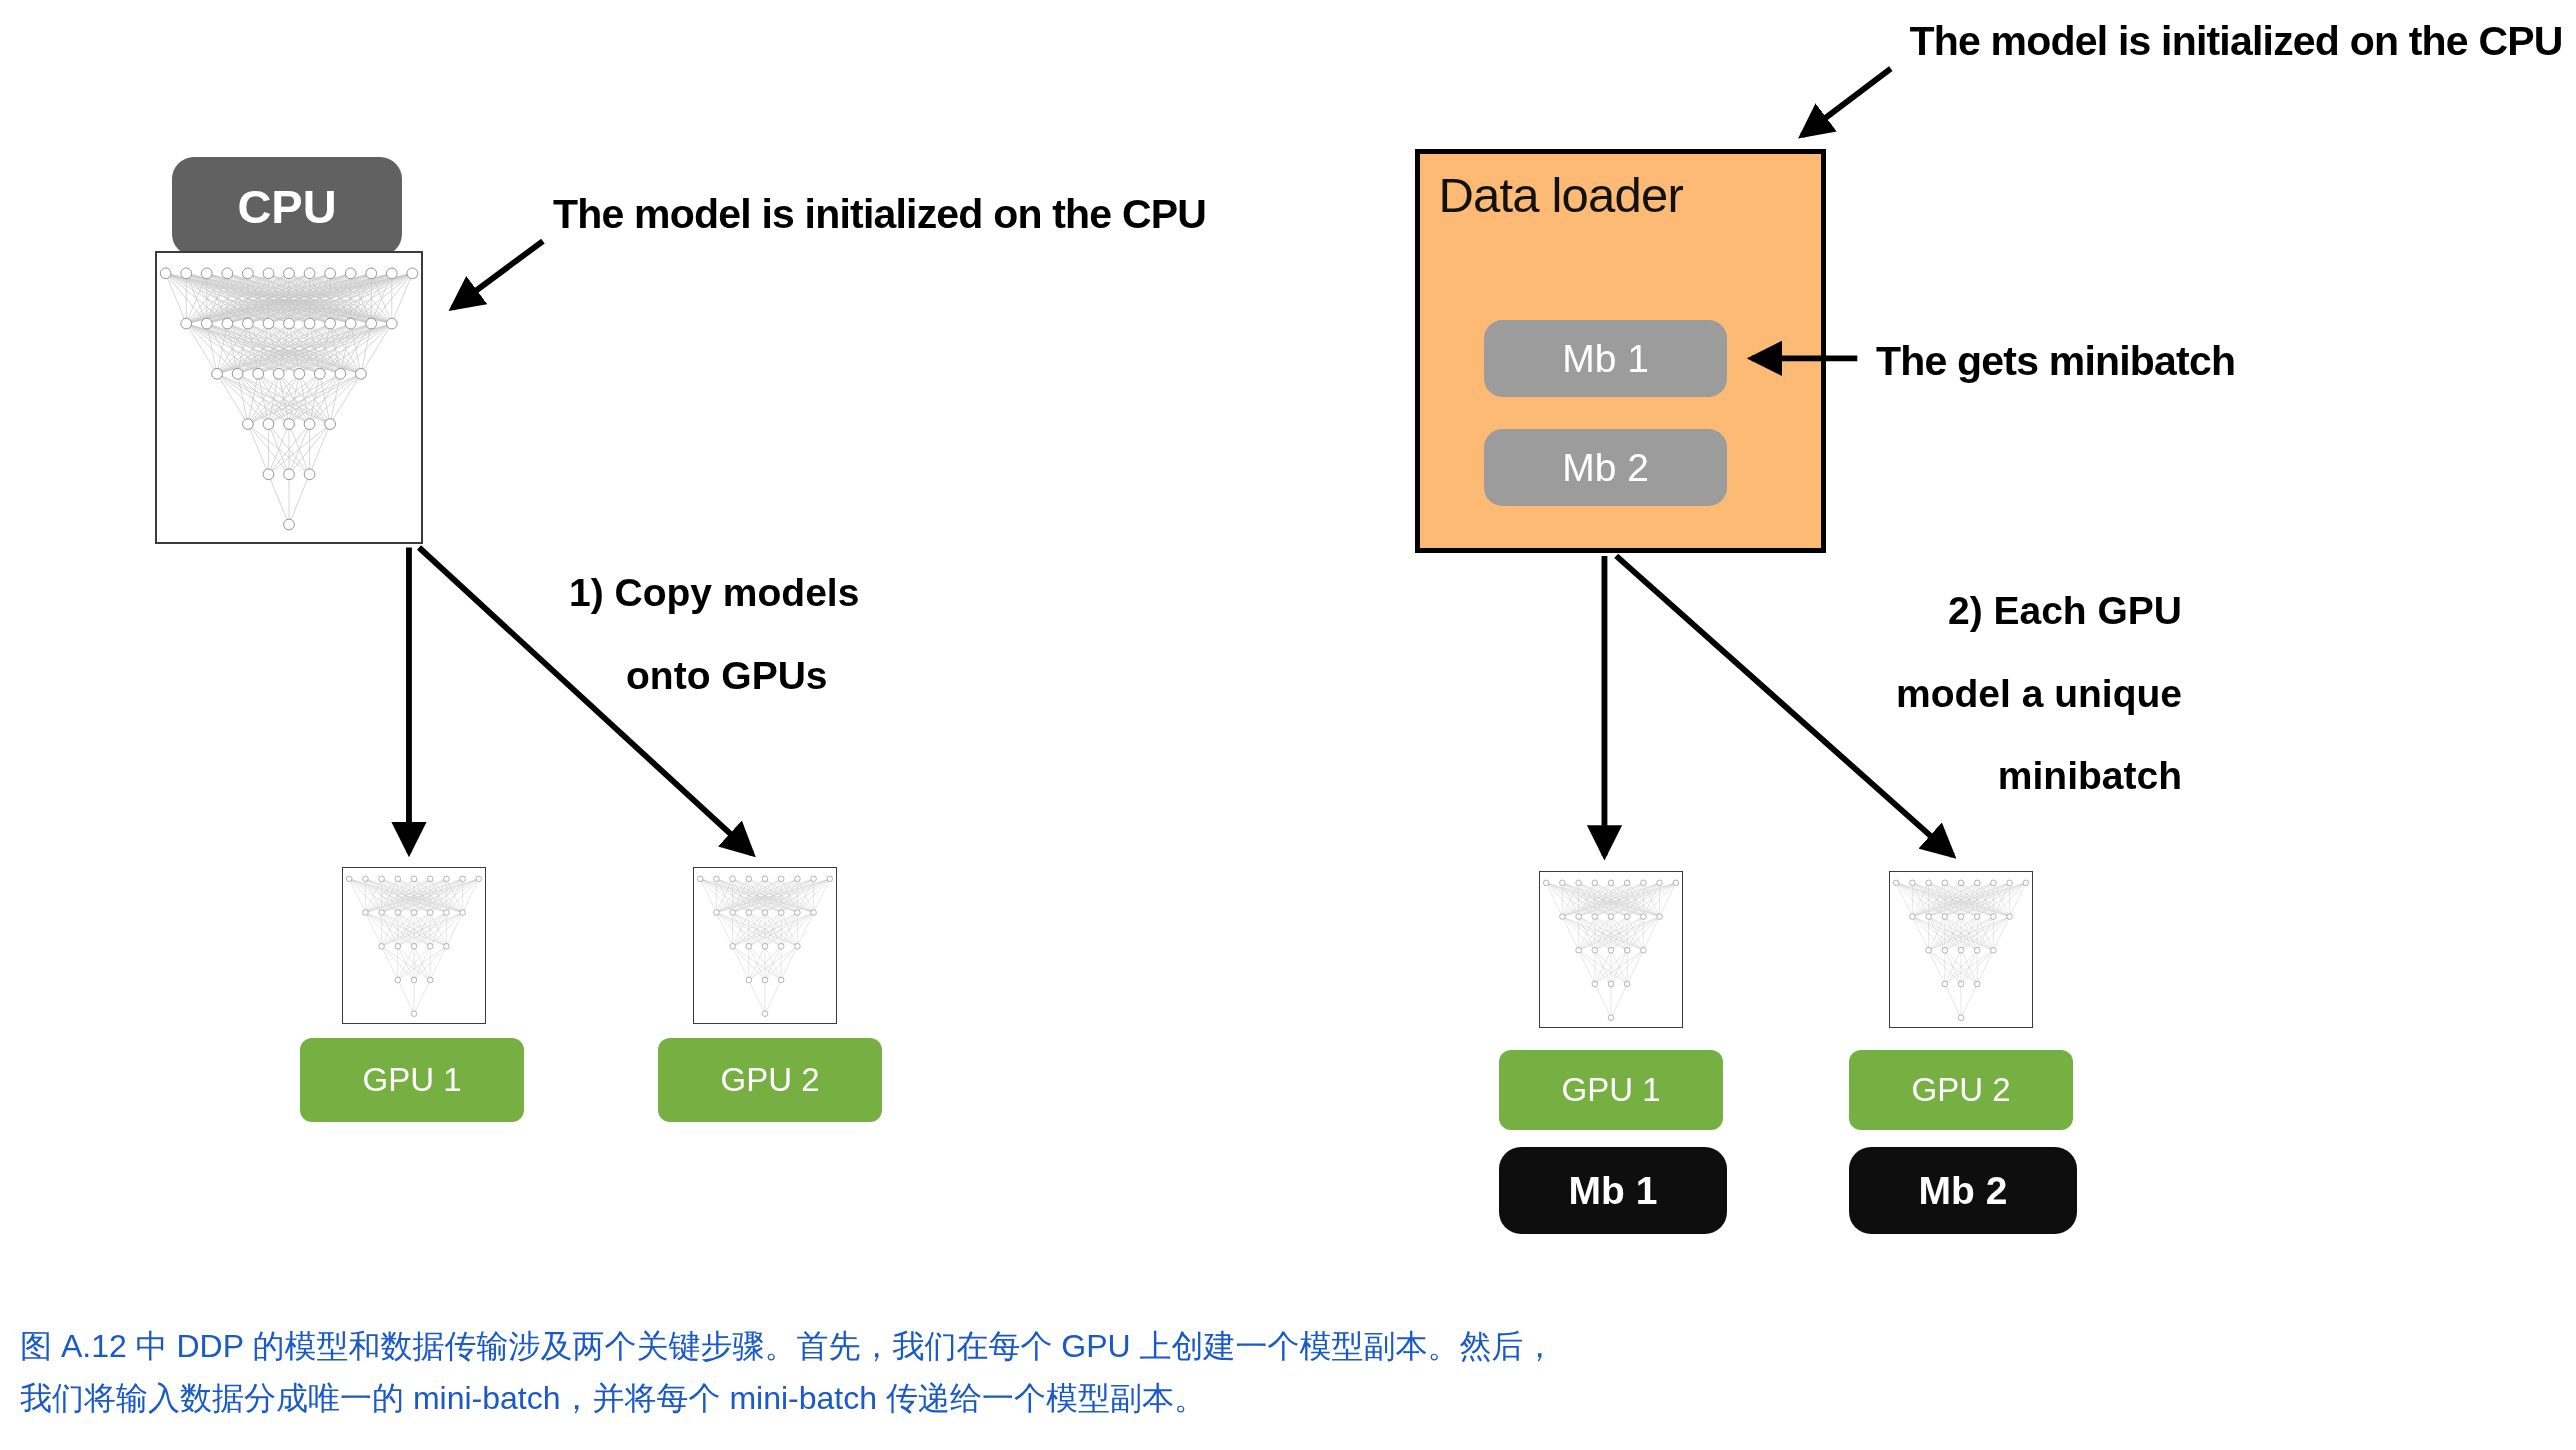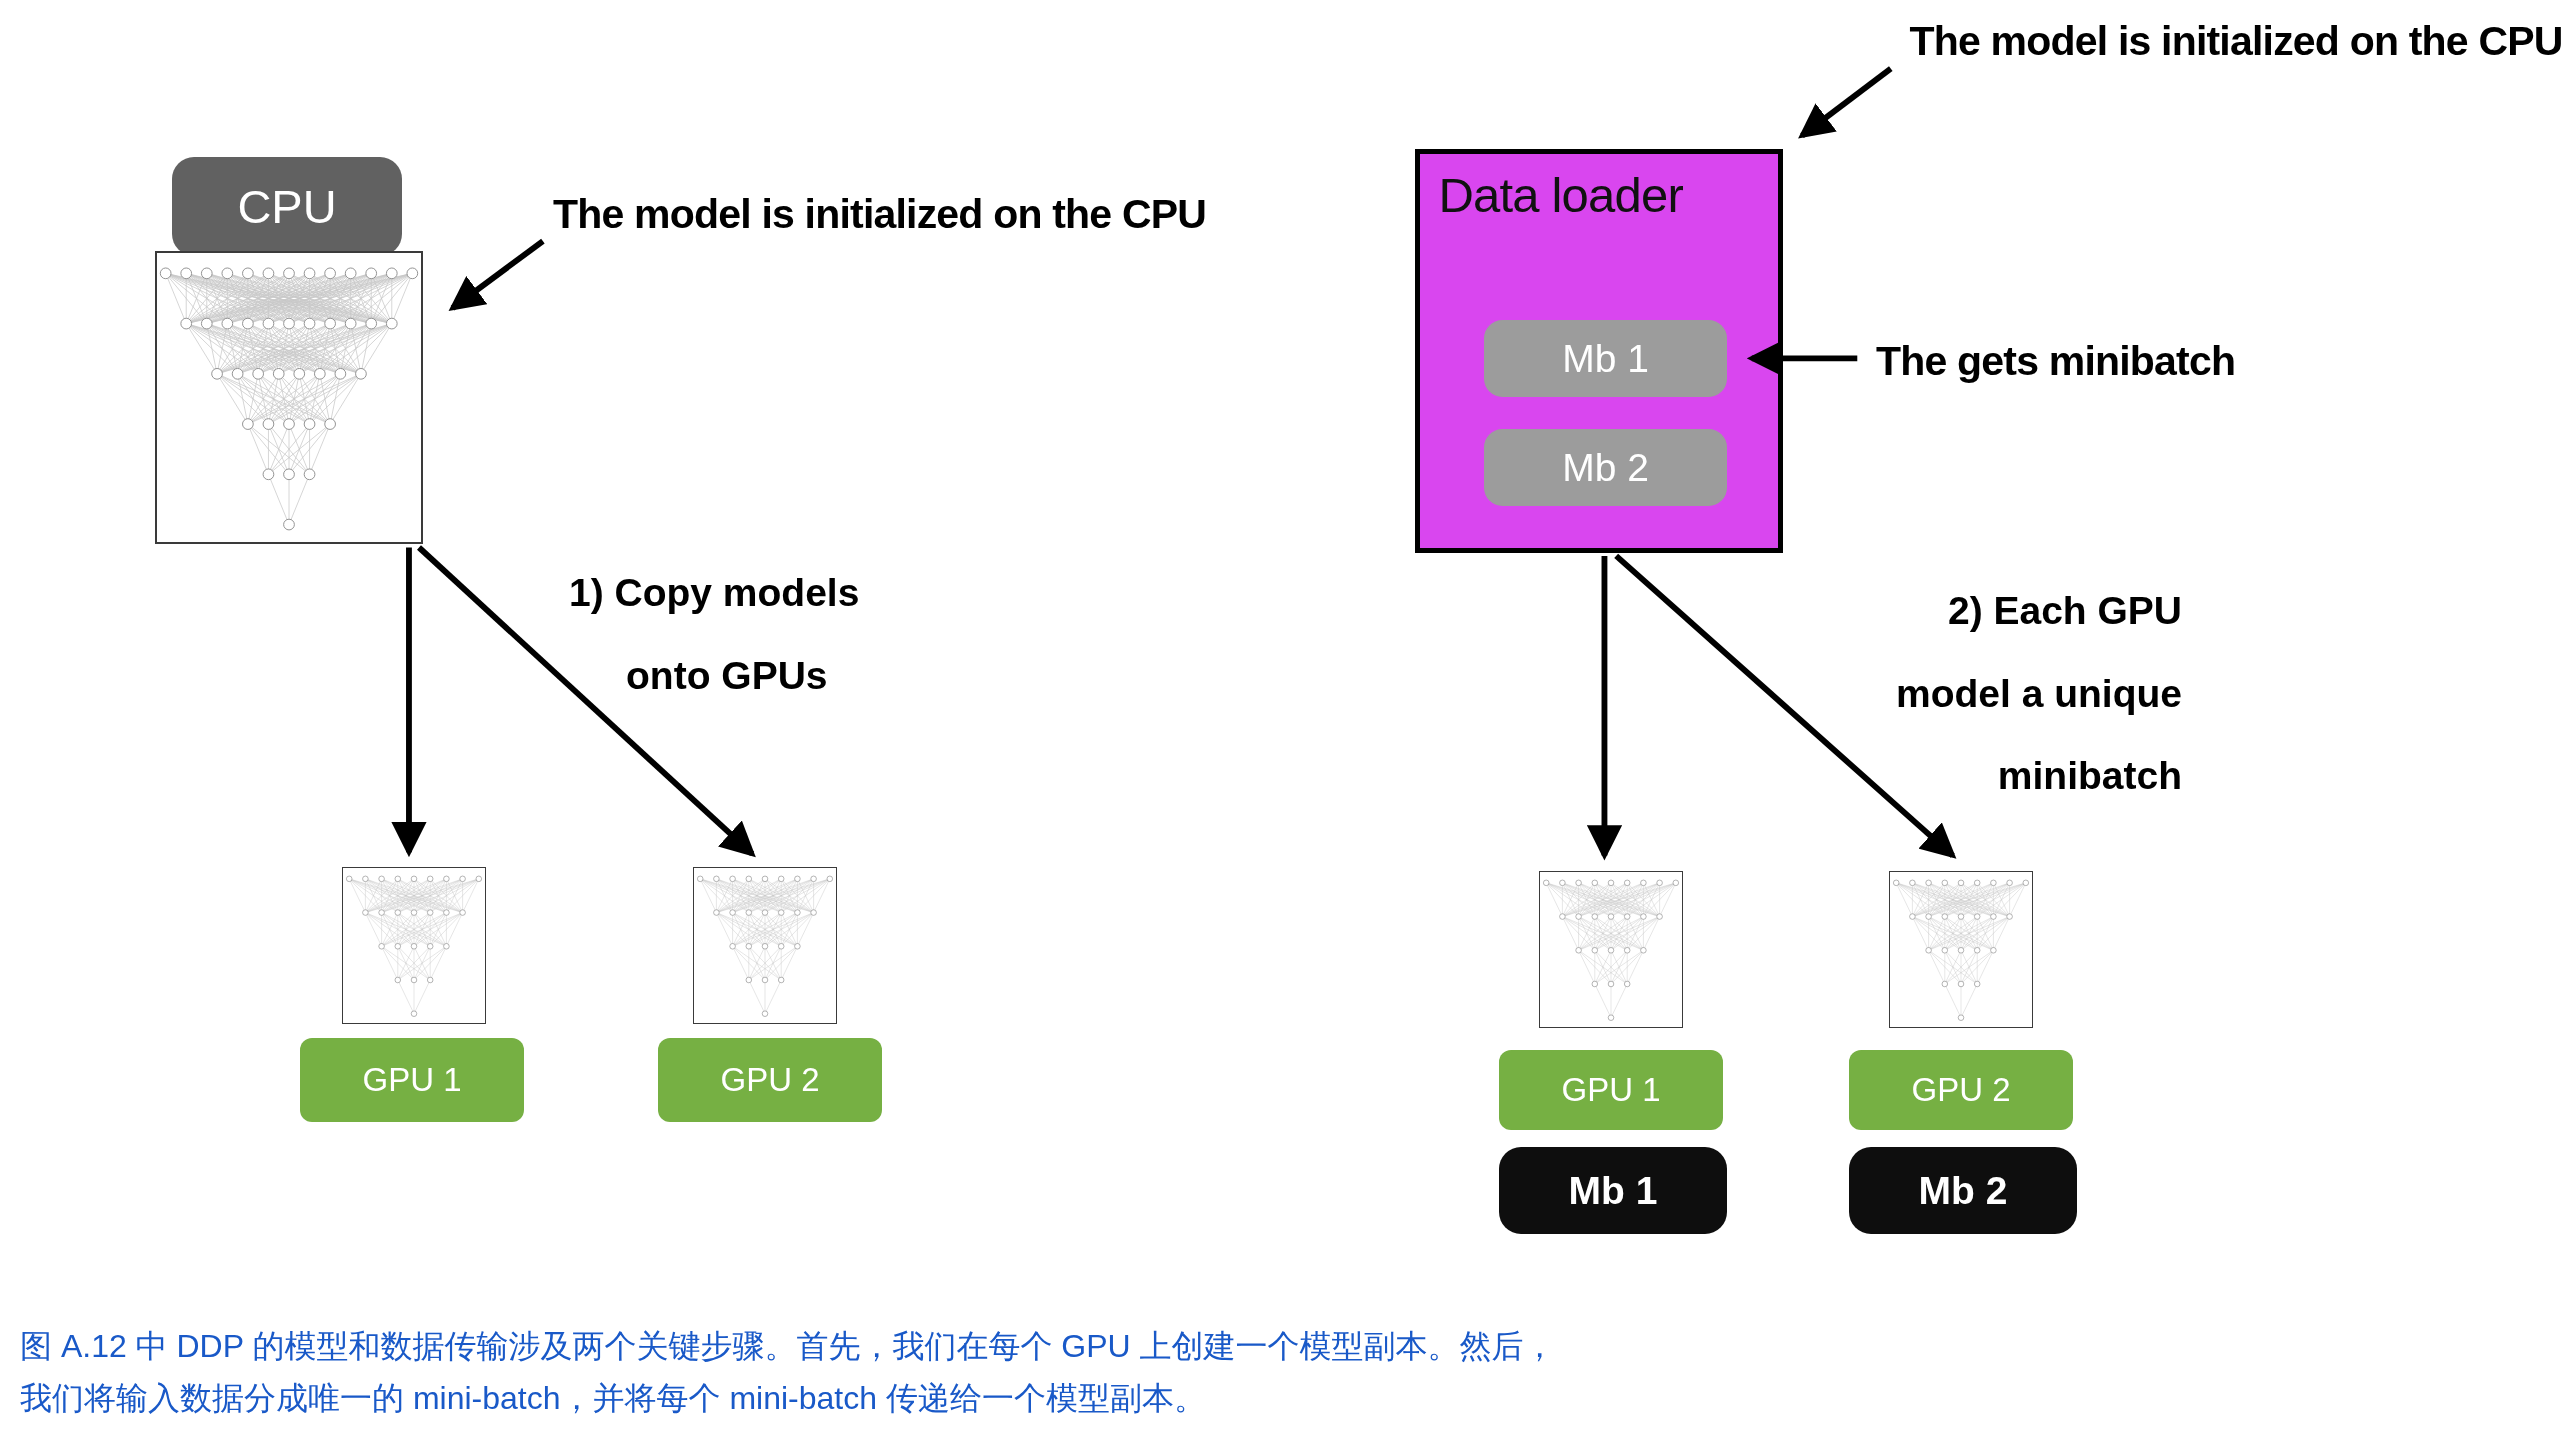--- a/index.html
+++ b/index.html
@@ -22,21 +22,21 @@
   .abs{position:absolute;}
 
   
   .badge{
     display:flex;align-items:center;justify-content:center;
     color:#ffffff;box-sizing:border-box;
   }
   .cpu-badge{
     left:172px;top:157px;width:230px;height:99px;
     background:var(--cpu-badge);border-radius:22px;
-    font-size:47px;font-weight:400;
+    font-size:47px;font-weight:700;
   }
   .gpu-badge{
     background:var(--gpu-badge);border-radius:12px;
     font-size:33px;font-weight:500;
     width:224px;height:84px;
   }
   .mb-chip-gray{
     background:var(--mb-gray);border-radius:18.4px;
     font-size:39px;font-weight:500;
     width:243px;height:77px;
@@ -49,22 +49,22 @@
 
   
   .model-box{
     box-sizing:border-box;background:#ffffff;border:2.5px solid #3a3a3a;
   }
   .model-box-big{left:155px;top:251px;width:268px;height:293px;}
   .model-box-small{width:144px;height:157px;border-width:1.7px;}
   .model-box svg{display:block;width:100%;height:100%;}
 
   .loader-box{
-    left:1415px;top:149px;width:368px;height:404px;
-    box-sizing:border-box;background:#d946ef;border:5.9px solid #000000;
+    left:1415px;top:149px;width:411px;height:404px;
+    box-sizing:border-box;background:#fdba74;border:5.9px solid #000000;
   }
   .loader-title{
     position:absolute;left:18.4px;top:13.4px;
     font-size:49px;color:#111111;font-weight:400;letter-spacing:-0.8px;
   }
   .loader-mb1{position:absolute;left:64px;top:166px;}
   .loader-mb2{position:absolute;left:64px;top:275px;}
 
   
   .annotation{

